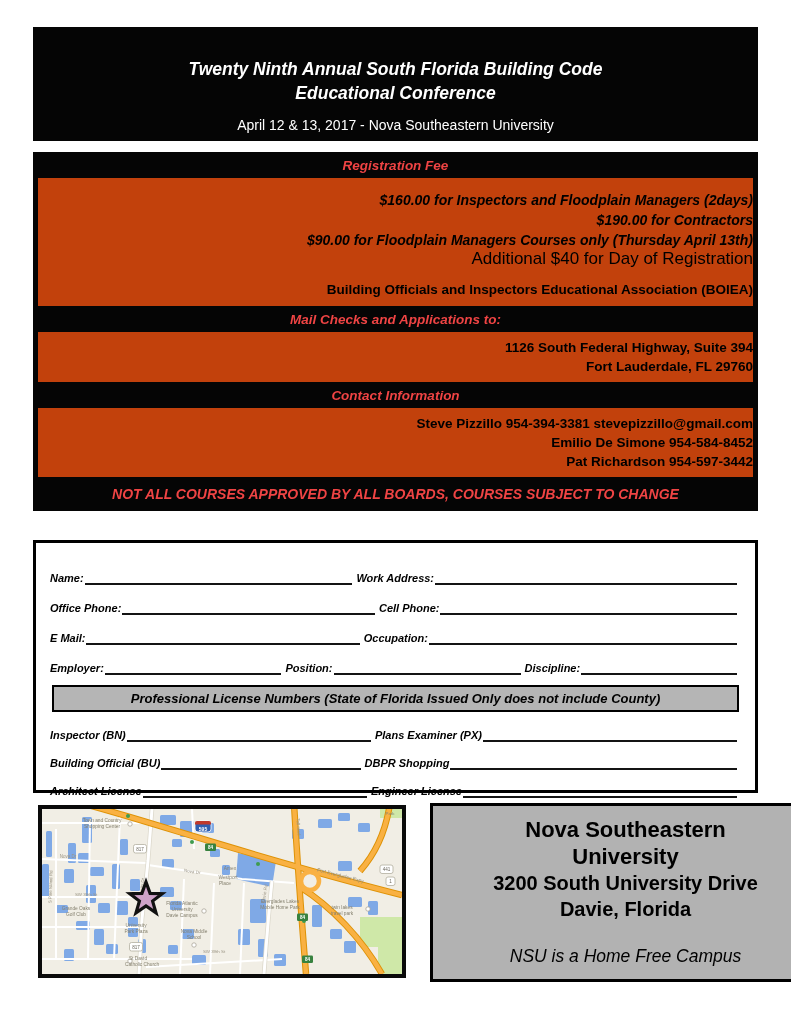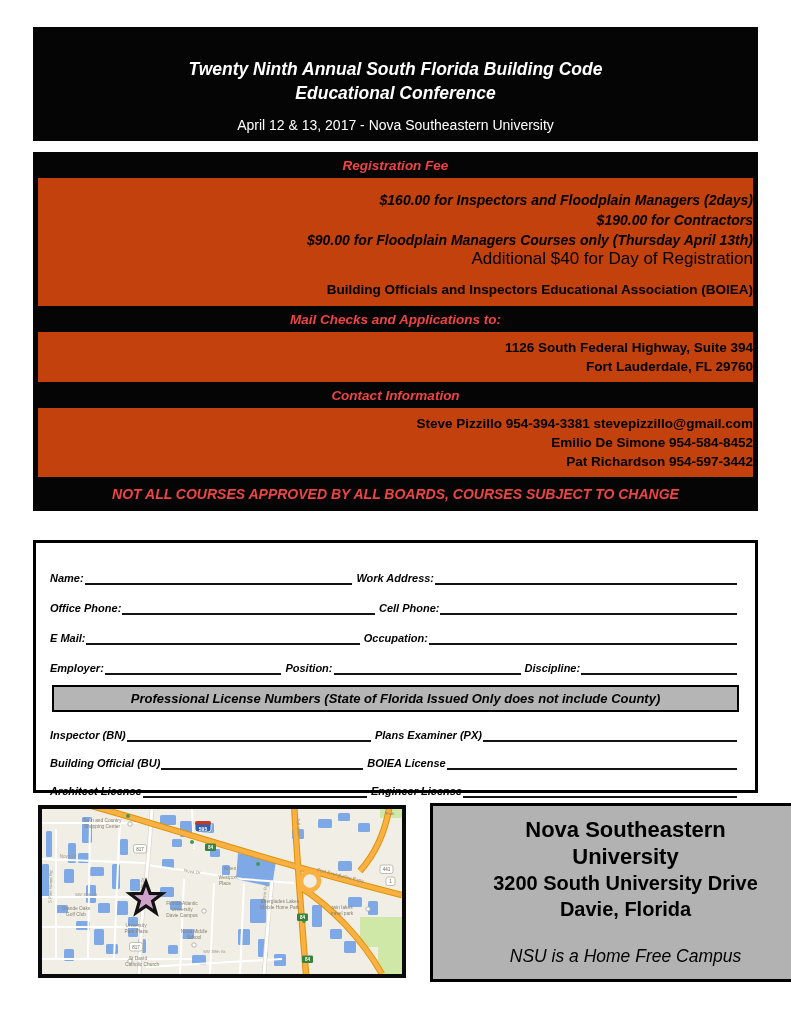--- a/index.html
+++ b/index.html
@@ -116,21 +116,21 @@
 
     <div class="frow lic">
       <span class="flabel">Inspector  (BN)</span>
       <div class="ln" style="flex-grow:49"></div>
       <span class="flabel">Plans Examiner (PX)</span>
       <div class="ln" style="flex-grow:51"></div>
     </div>
     <div class="frow lic">
       <span class="flabel">Building Official (BU)</span>
       <div class="ln" style="flex-grow:41"></div>
-      <span class="flabel">BOIEA License</span>
+      <span class="flabel">DBPR Shopping</span>
       <div class="ln" style="flex-grow:59"></div>
     </div>
     <div class="frow lic">
       <span class="flabel">Architect License</span>
       <div class="ln" style="flex-grow:45"></div>
       <span class="flabel">Engineer License</span>
       <div class="ln" style="flex-grow:55"></div>
     </div>
   </div>
 

